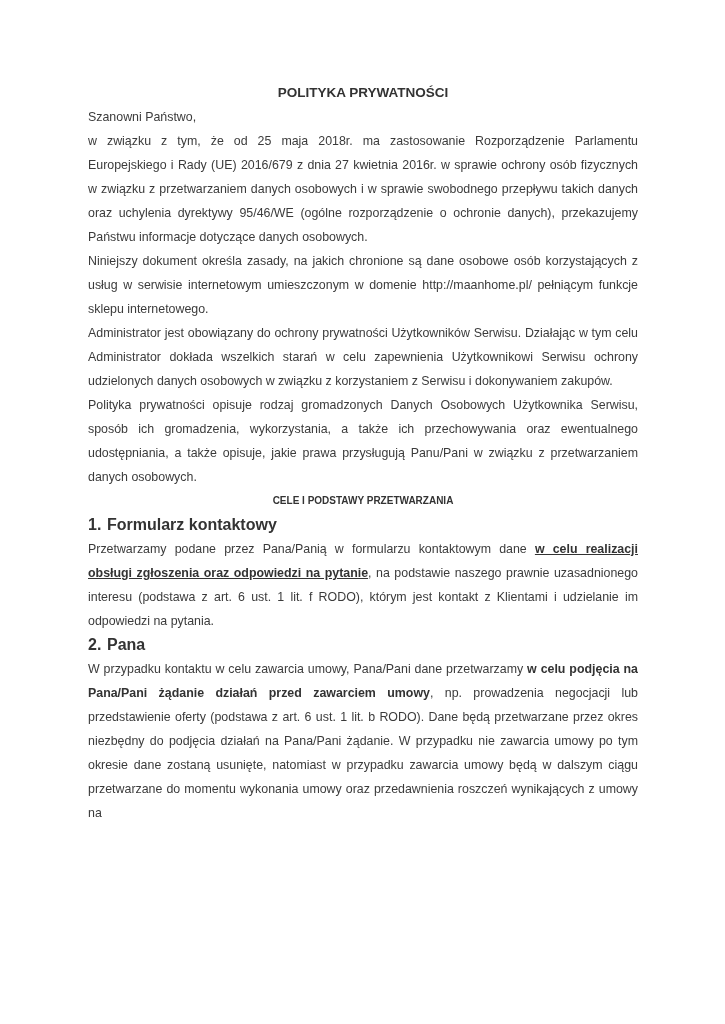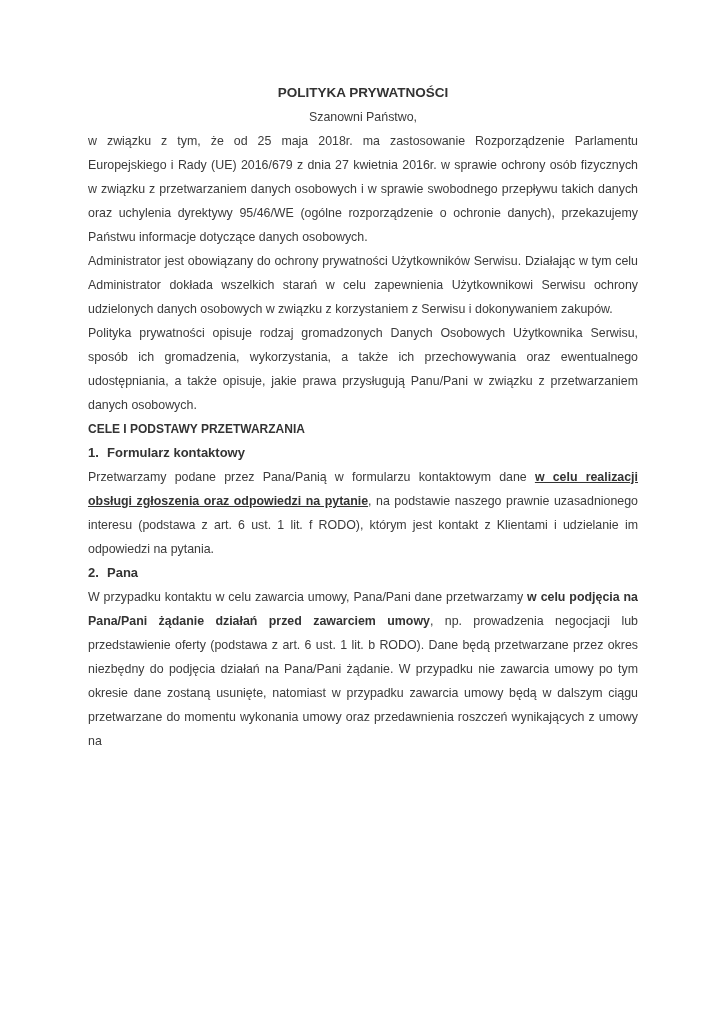--- a/index.html
+++ b/index.html
@@ -24,30 +24,30 @@
     line-height: 24px;
   }
   .doc p { margin: 0; }
   .doc-title {
     text-align: center;
     font-weight: bold;
     font-size: 13.5px;
     color: #333333;
   }
   .doc-heading {
-    text-align: left;
+    text-align: center;
     font-weight: bold;
-    font-size: 12px;
+    font-size: 10px;
     color: #333333;
   }
-  .doc-salutation { text-align: center; }
+  .doc-salutation { text-align: left; }
   .doc-paragraph { text-align: justify; }
   .doc-item {
     font-weight: bold;
-    font-size: 13px;
+    font-size: 16px;
     color: #333333;
   }
   .item-num { display: inline-block; width: 19px; }
   .bold { font-weight: bold; color: #333333; }
   .underline { text-decoration: underline; }
   
   .b1  { margin-bottom: 19px; }
   .b2  { margin-bottom: 14px; }
   .b3  { margin-bottom: 6px; }
   .b4  { margin-bottom: 3px; }
@@ -61,20 +61,21 @@
   .b12 { margin-bottom: 0; }
 </style>
 </head>
 <body>
 
 <div class="page">
   <div class="doc" id="doc">
       <p class="doc-title b1"><span>POLITYKA PRYWATNOŚCI</span></p>
       <p class="doc-salutation b2"><span>Szanowni Państwo,</span></p>
       <p class="doc-paragraph b3"><span>w związku z tym, że od 25 maja 2018r. ma zastosowanie Rozporządzenie Parlamentu Europejskiego i Rady (UE) 2016/679 z dnia 27 kwietnia 2016r. w sprawie ochrony osób fizycznych w związku z przetwarzaniem danych osobowych i w sprawie swobodnego przepływu takich danych oraz uchylenia dyrektywy 95/46/WE (ogólne rozporządzenie o ochronie danych), przekazujemy Państwu informacje dotyczące danych osobowych.</span></p>
+      <p class="doc-paragraph b4"><span>Niniejszy dokument określa zasady, na jakich chronione są dane osobowe osób korzystających z usług w serwisie internetowym umieszczonym w domenie </span><span>http://maanhome.pl/</span><span> pełniącym funkcje sklepu internetowego.</span></p>
       <p class="doc-paragraph b6"><span>Administrator jest obowiązany do ochrony prywatności Użytkowników Serwisu. Działając w tym celu Administrator dokłada wszelkich starań w celu zapewnienia Użytkownikowi Serwisu ochrony udzielonych danych osobowych w związku z korzystaniem z Serwisu i dokonywaniem zakupów.</span></p>
       <p class="doc-paragraph b5"><span>Polityka prywatności opisuje rodzaj gromadzonych Danych Osobowych Użytkownika Serwisu, sposób ich gromadzenia, wykorzystania, a także ich przechowywania oraz ewentualnego udostępniania, a także opisuje, jakie prawa przysługują Panu/Pani w związku z przetwarzaniem danych osobowych.</span></p>
       <p class="doc-heading b8"><span>CELE I PODSTAWY PRZETWARZANIA</span></p>
       <p class="doc-item b9"><span class="item-num">1.</span><span class="item-label">Formularz kontaktowy</span></p>
       <p class="doc-paragraph b10"><span>Przetwarzamy podane przez Pana/Panią w formularzu kontaktowym dane </span><span class="bold underline">w celu realizacji obsługi zgłoszenia oraz odpowiedzi na pytanie</span><span>, na podstawie naszego prawnie uzasadnionego interesu (podstawa z art. 6 ust. 1 lit. f RODO), którym jest kontakt z Klientami i udzielanie im odpowiedzi na pytania.</span></p>
       <p class="doc-item b11"><span class="item-num">2.</span><span class="item-label">Pana</span></p>
       <p class="doc-paragraph b12"><span>W przypadku kontaktu w celu zawarcia umowy, Pana/Pani dane przetwarzamy </span><span class="bold">w celu podjęcia na Pana/Pani żądanie działań przed zawarciem umowy</span><span>, np. prowadzenia negocjacji lub przedstawienie oferty (podstawa z art. 6 ust. 1 lit. b RODO). Dane będą przetwarzane przez okres niezbędny do podjęcia działań na Pana/Pani żądanie. W przypadku nie zawarcia umowy po tym okresie dane zostaną usunięte, natomiast w przypadku zawarcia umowy będą w dalszym ciągu przetwarzane do momentu wykonania umowy oraz przedawnienia roszczeń wynikających z umowy na</span></p>
     </div>
 </div>
 

